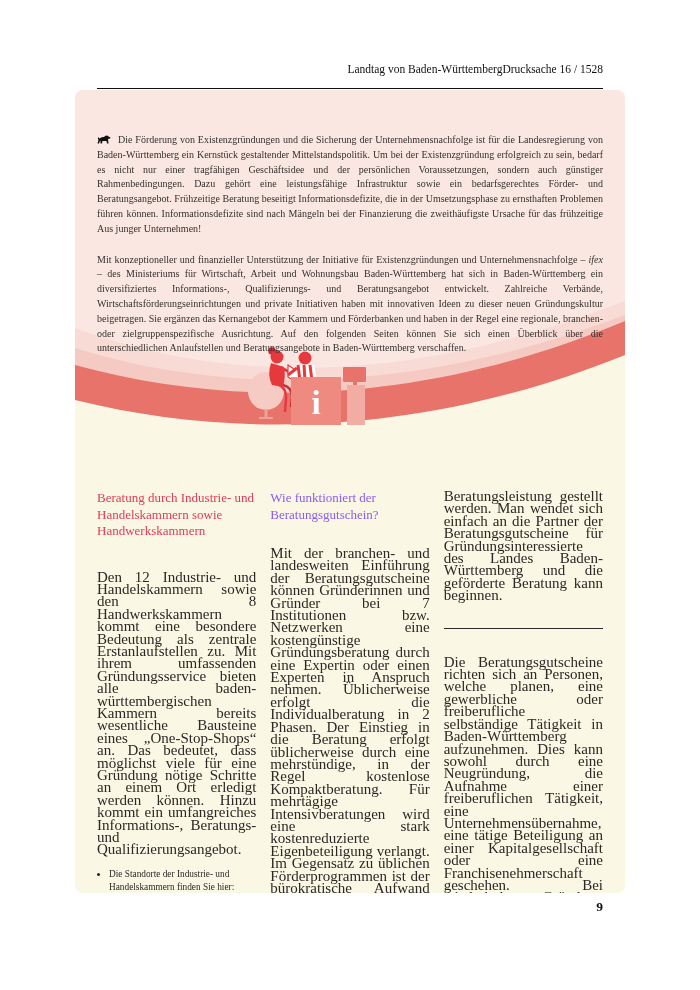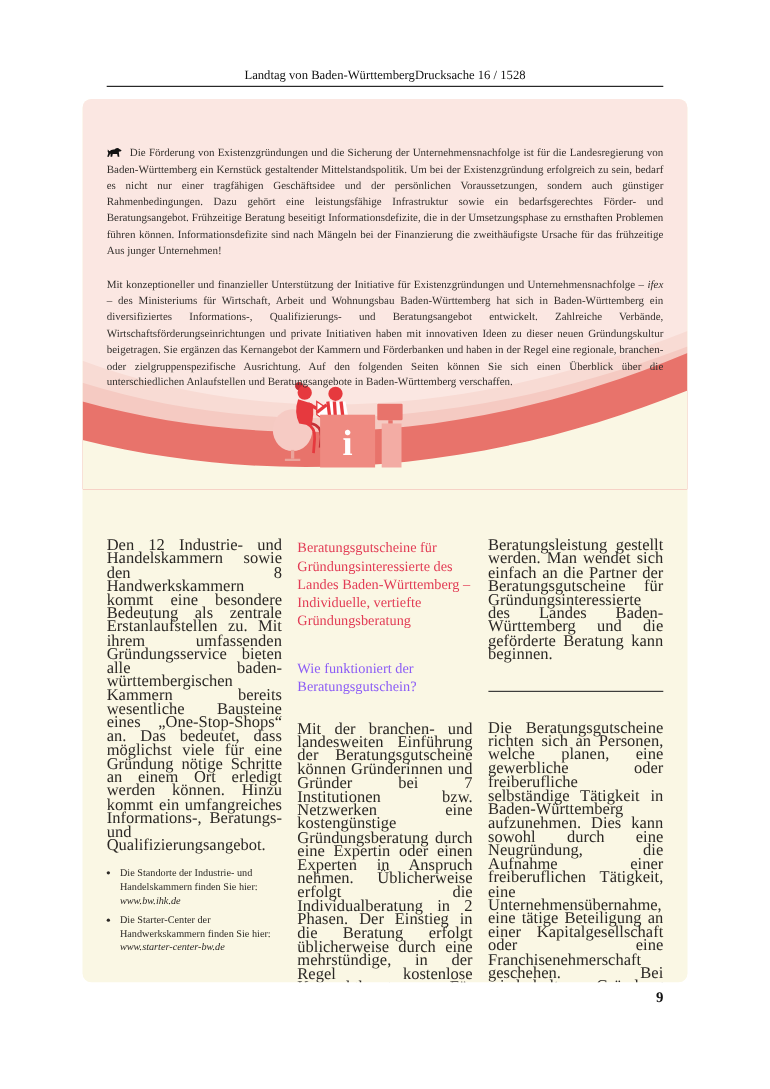--- a/index.html
+++ b/index.html
@@ -3,22 +3,22 @@
 <meta charset="utf-8">
 <style>
   html,body{margin:0;padding:0;}
   body{
     width:700px;height:990px;position:relative;background:#ffffff;
     font-family:"Liberation Serif", serif;color:#222;overflow:hidden;
   }
   
   .doc-header{
     position:absolute;top:63px;left:97px;width:506px;
-    display:flex;justify-content:center;align-items:flex-end;
-    font-size:11.5px;color:#111;border-bottom:1.5px solid #111;padding-bottom:3px;
+    display:flex;justify-content:flex-end;align-items:flex-end;
+    font-size:11.5px;color:#111;border-bottom:1.5px solid #111;padding-bottom:13px;
   }
   
   .page{
     position:absolute;left:75px;top:90px;width:550px;height:803px;
     background:#faf7e4;border-radius:8px;overflow:hidden;
   }
   .pink-top{position:absolute;top:0;left:0;width:550px;height:355px;background:#fbe7e2;}
   .wave{position:absolute;top:205px;left:0;width:550px;height:150px;display:block;}
   
   .intro{position:absolute;top:43px;left:22px;width:506px;display:flex;gap:16px;flex-direction:column;}
@@ -115,35 +115,35 @@
   <div class="intro">
     <p class="intro-text"><svg class="lion" width="14" height="9" viewBox="0 0 28 18">
           <path fill="#111111" d="M1,17 L3,10 Q1,8 2,4 L5,7 Q9,3 14,4 Q16,1 19,1 Q22,1 23,3 L27,5 L26,7 L22,8 L23,17 L20,17 L19,12 L11,12 L10,17 L7,17 L7,11 Q5,13 4,17 Z"></path>
         </svg><span>Die Förderung von Existenzgründungen und die Sicherung der Unternehmensnachfolge ist für die Landesregierung von Baden-Württemberg ein Kernstück gestaltender Mittelstandspolitik. Um bei der Existenzgründung erfolgreich zu sein, bedarf es nicht nur einer tragfähigen Geschäftsidee und der persönlichen Voraussetzungen, sondern auch günstiger Rahmenbedingungen. Dazu gehört eine leistungsfähige Infrastruktur sowie ein bedarfsgerechtes Förder- und Beratungsangebot. Frühzeitige Beratung beseitigt Informationsdefizite, die in der Umsetzungsphase zu ernsthaften Problemen führen können. Informationsdefizite sind nach Mängeln bei der Finanzierung die zweithäufigste Ursache für das frühzeitige Aus junger Unternehmen!</span></p>
     <p class="intro-text"><span>Mit konzeptioneller und finanzieller Unterstützung der Initiative für Existenzgründungen und Unternehmensnachfolge – </span><i class="ifex">ifex</i><span> – des Ministeriums für Wirtschaft, Arbeit und Wohnungsbau Baden-Württemberg hat sich in Baden-Württemberg ein diversifiziertes Informations-, Qualifizierungs- und Beratungsangebot entwickelt. Zahlreiche Verbände, Wirtschaftsförderungseinrichtungen und private Initiativen haben mit innovativen Ideen zu dieser neuen Gründungskultur beigetragen. Sie ergänzen das Kernangebot der Kammern und Förderbanken und haben in der Regel eine regionale, branchen- oder zielgruppenspezifische Ausrichtung. Auf den folgenden Seiten können Sie sich einen Überblick über die unterschiedlichen Anlaufstellen und Beratungsangebote in Baden-Württemberg verschaffen.</span></p>
   </div>
 
   <div class="cols">
 
     <div class="col">
+      <h2 class="red">Beratung durch Industrie- und Handelskammern sowie Handwerkskammern</h2>
       <p class="body">Den 12 Industrie- und Handelskammern sowie den 8 Handwerkskammern kommt eine besondere Bedeutung als zentrale Erstanlaufstellen zu. Mit ihrem umfassenden Gründungsservice bieten alle baden-württembergischen Kammern bereits wesentliche Bausteine eines „One-Stop-Shops“ an. Das bedeutet, dass möglichst viele für eine Gründung nötige Schritte an einem Ort erledigt werden können. Hinzu kommt ein umfangreiches Informations-, Beratungs- und Qualifizierungsangebot.</p>
       <ul class="links">
         <li>
           <span>Die Standorte der Industrie- und Handelskammern finden Sie hier:</span>
           <span class="url">www.bw.ihk.de</span>
         </li>
         <li>
           <span>Die Starter-Center der Handwerkskammern finden Sie hier:</span>
           <span class="url">www.starter-center-bw.de</span>
         </li>
       </ul>
     </div>
 
     <div class="col">
-      <h2 class="red h-col2">Beratungsgutscheine für Gründungsinteressierte des Landes Baden-Württemberg – Individuelle, vertiefte Gründungsberatung</h2>
       <h3 class="black">Wie funktioniert der Beratungsgutschein?</h3>
       <p class="body b2">Mit der branchen- und landesweiten Einführung der Beratungsgutscheine können Gründerinnen und Gründer bei 7 Institutionen bzw. Netzwerken eine kostengünstige Gründungsberatung durch eine Expertin oder einen Experten in Anspruch nehmen. Üblicherweise erfolgt die Individualberatung in 2 Phasen. Der Einstieg in die Beratung erfolgt üblicherweise durch eine mehrstündige, in der Regel kostenlose Kompaktberatung. Für mehrtägige Intensivberatungen wird eine stark kostenreduzierte Eigenbeteiligung verlangt. Im Gegensatz zu üblichen Förderprogrammen ist der bürokratische Aufwand für die Beratenen auf ein Minimum reduziert. So muss z.B. kein gesonderter Antrag für die Förderung der</p>
     </div>
 
     <div class="col">
       <p class="body">Beratungsleistung gestellt werden. Man wendet sich einfach an die Partner der Beratungsgutscheine für Gründungsinteressierte des Landes Baden-Württemberg und die geförderte Beratung kann beginnen.</p>
       <hr class="divider">
       <p class="body b3">Die Beratungsgutscheine richten sich an Personen, welche planen, eine gewerbliche oder freiberufliche selbständige Tätigkeit in Baden-Württemberg aufzunehmen. Dies kann sowohl durch eine Neugründung, die Aufnahme einer freiberuflichen Tätigkeit, eine Unternehmensübernahme, eine tätige Beteiligung an einer Kapitalgesellschaft oder eine Franchisenehmerschaft geschehen. Bei wiederholter Gründung muss die vorherige selbständige Tätigkeit grundsätzlich abgeschlossen sein und die Neugründung mit einem neuen Geschäftsmodell erfolgen.</p>
     </div>
 

